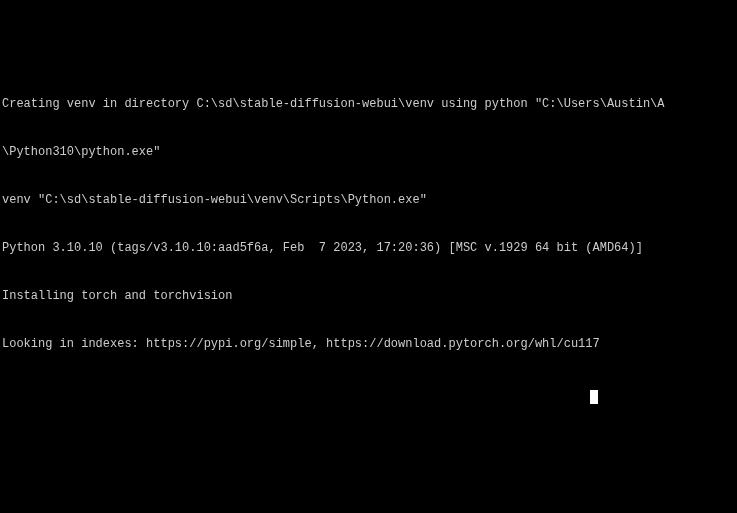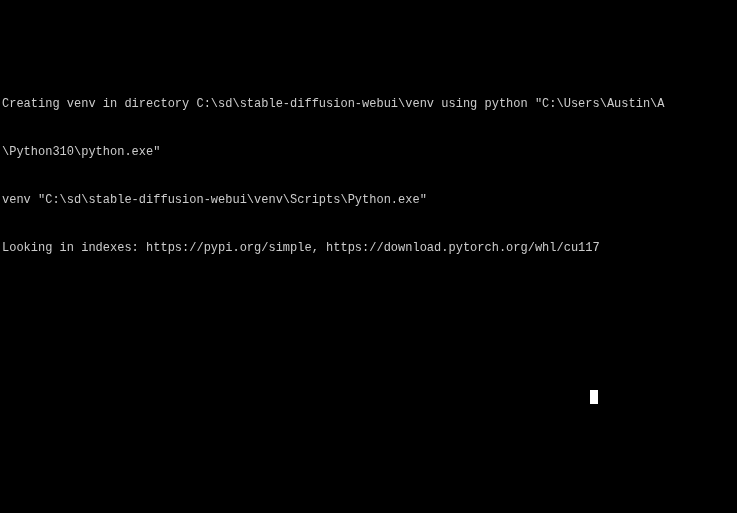--- a/index.html
+++ b/index.html
@@ -39,20 +39,22 @@
   </style>
 </head>
 <body>
 
 
 
 <div class="terminal">
   <span class="line">Creating venv in directory C:\sd\stable-diffusion-webui\venv using python "C:\Users\Austin\A</span>
   <span class="line">\Python310\python.exe"</span>
   <span class="line">venv "C:\sd\stable-diffusion-webui\venv\Scripts\Python.exe"</span>
+  <span class="line">Python 3.10.10 (tags/v3.10.10:aad5f6a, Feb  7 2023, 17:20:36) [MSC v.1929 64 bit (AMD64)]</span>
+  <span class="line">Installing torch and torchvision</span>
   <span class="line">Looking in indexes: https://pypi.org/simple, https://download.pytorch.org/whl/cu117</span>
   
   
   
   
   
   
   
   
   

